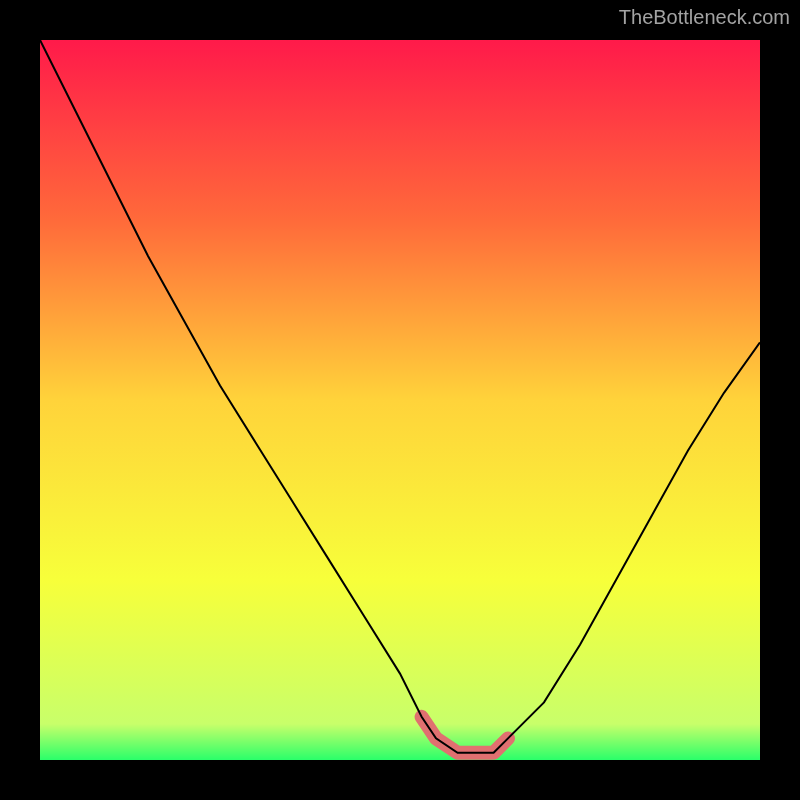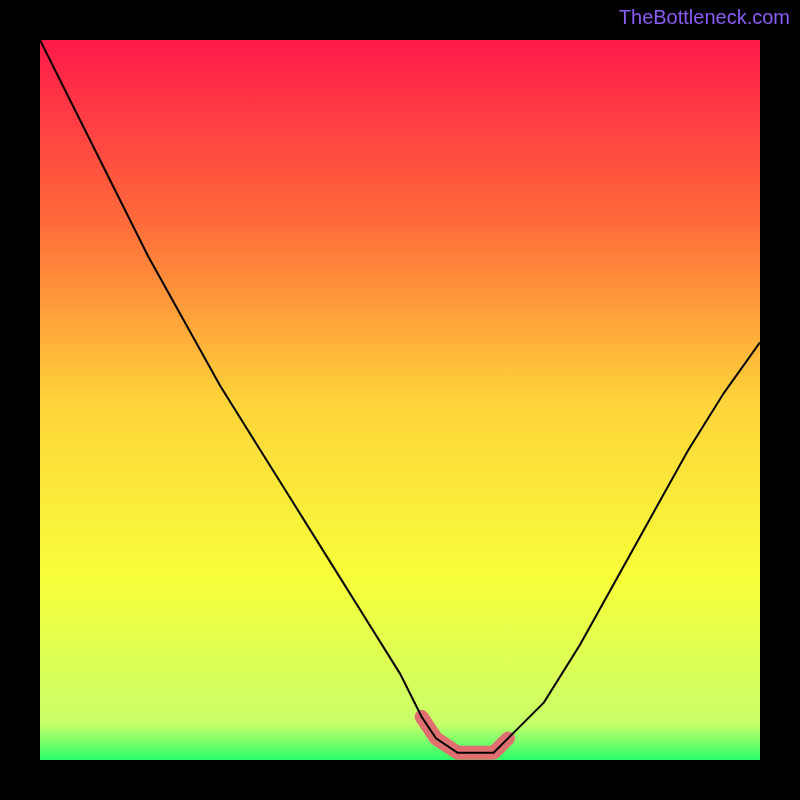--- a/index.html
+++ b/index.html
@@ -8,21 +8,21 @@
     width: 800px;
     height: 800px;
     background: #000;
     position: relative;
     font-family: Arial, sans-serif;
   }
   .watermark {
     position: absolute;
     top: 6px;
     right: 10px;
-    color: #8b5cf6;
+    color: #a3a3a3;
     font-size: 20px;
     font-weight: 500;
     z-index: 10;
   }
   .chart-container {
     position: absolute;
     left: 40px;
     top: 40px;
     width: 720px;
     height: 720px;

